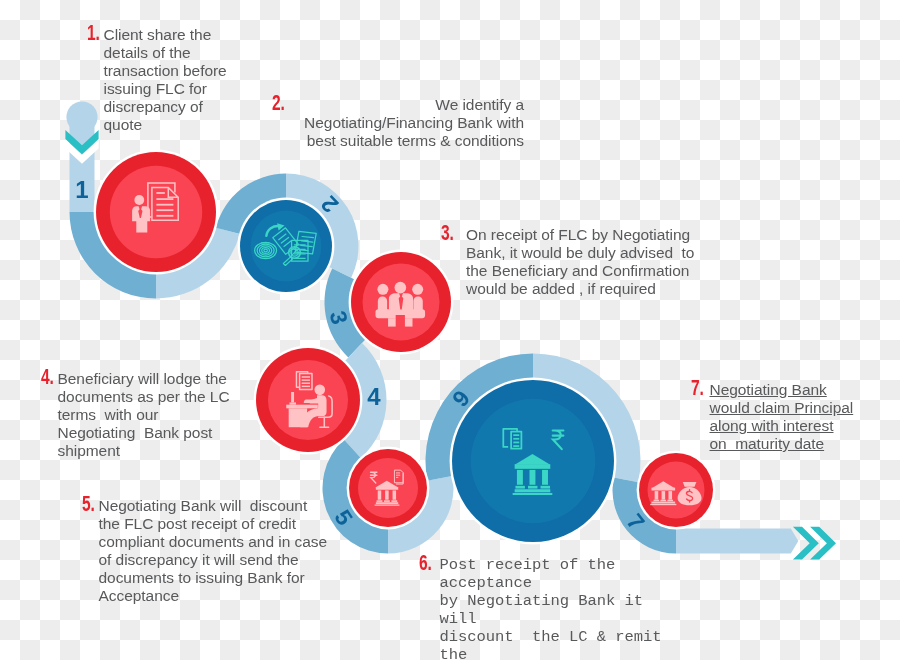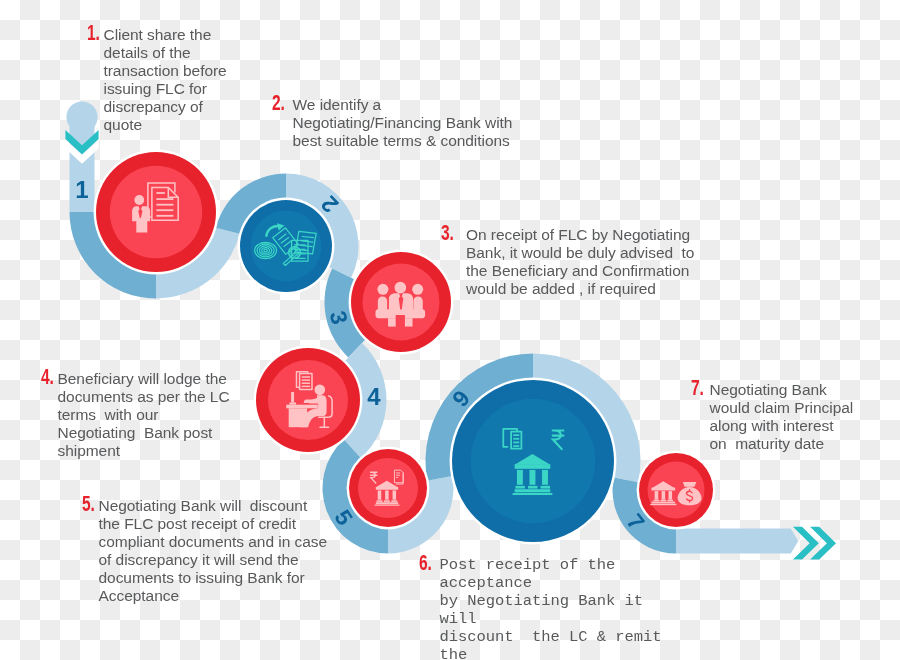--- a/index.html
+++ b/index.html
@@ -235,21 +235,21 @@
         <span class="num">1.</span>
         <span class="body">Client share the
 details of the
 transaction before
 issuing FLC for
 discrepancy of
 quote</span>
       </div>
       <div class="callout" style="left: 272px; top: 96px; width: 252px;">
         <span class="num">2.</span>
-        <span class="body" style="padding-left: 20.5px;">We identify a
+        <span class="body" style="padding-left: 20.5px; text-align: right;">We identify a
 Negotiating/Financing Bank with
 best suitable terms &amp; conditions</span>
       </div>
       <div class="callout" style="left: 441px; top: 226px; width: 265px;">
         <span class="num">3.</span>
         <span class="body" style="padding-left: 25px;">On receipt of FLC by Negotiating
 Bank, it would be duly advised  to
 the Beneficiary and Confirmation
 would be added , if required</span>
       </div>
@@ -272,19 +272,19 @@
       </div>
       <div class="callout" style="left: 419px; top: 556px; width: 244px;">
         <span class="num">6.</span>
         <span class="body" style="padding-left: 20.5px; font-family: Liberation Mono, monospace;">Post receipt of the acceptance
 by Negotiating Bank it will
 discount  the LC &amp; remit the
 payment to beneficiary</span>
       </div>
       <div class="callout" style="left: 691px; top: 381px; width: 175px;">
         <span class="num">7.</span>
-        <span class="body" style="padding-left: 18.5px;">Negotiating Bank
+        <span class="body" style="padding-left: 18.5px; text-decoration: underline;">Negotiating Bank
 would claim Principal
 along with interest
 on  maturity date</span>
       </div>
     </div>
 </div>
 
 </body></html>

